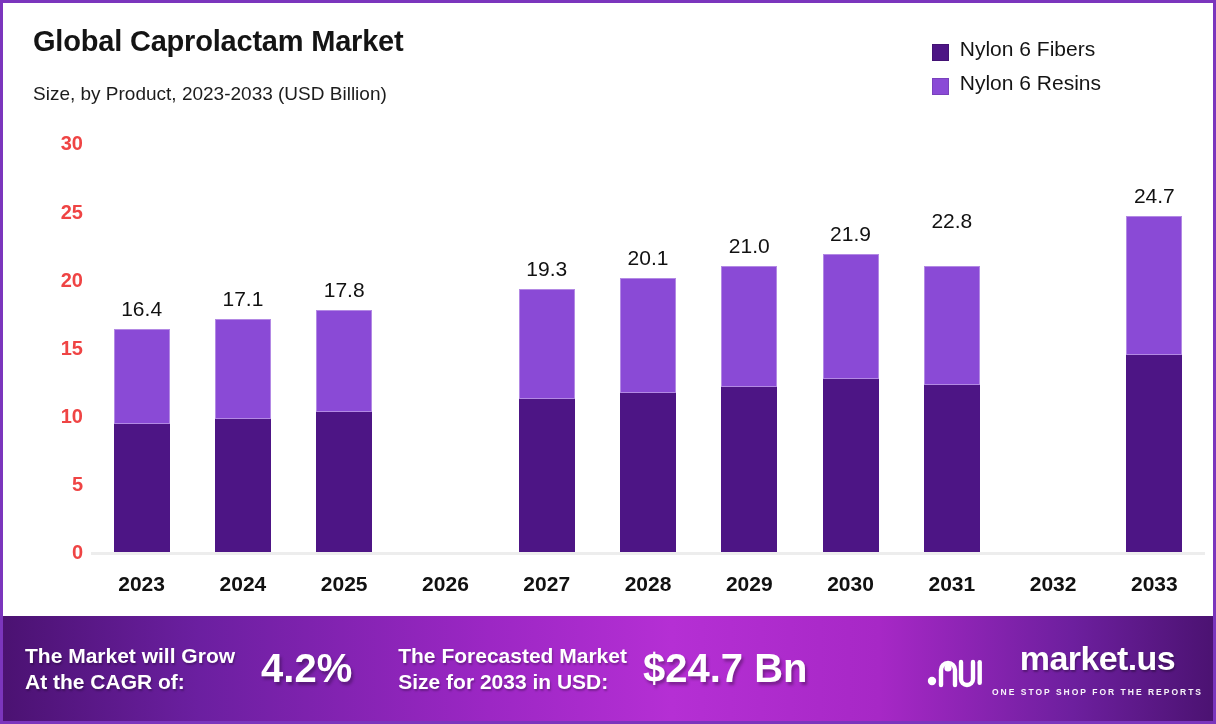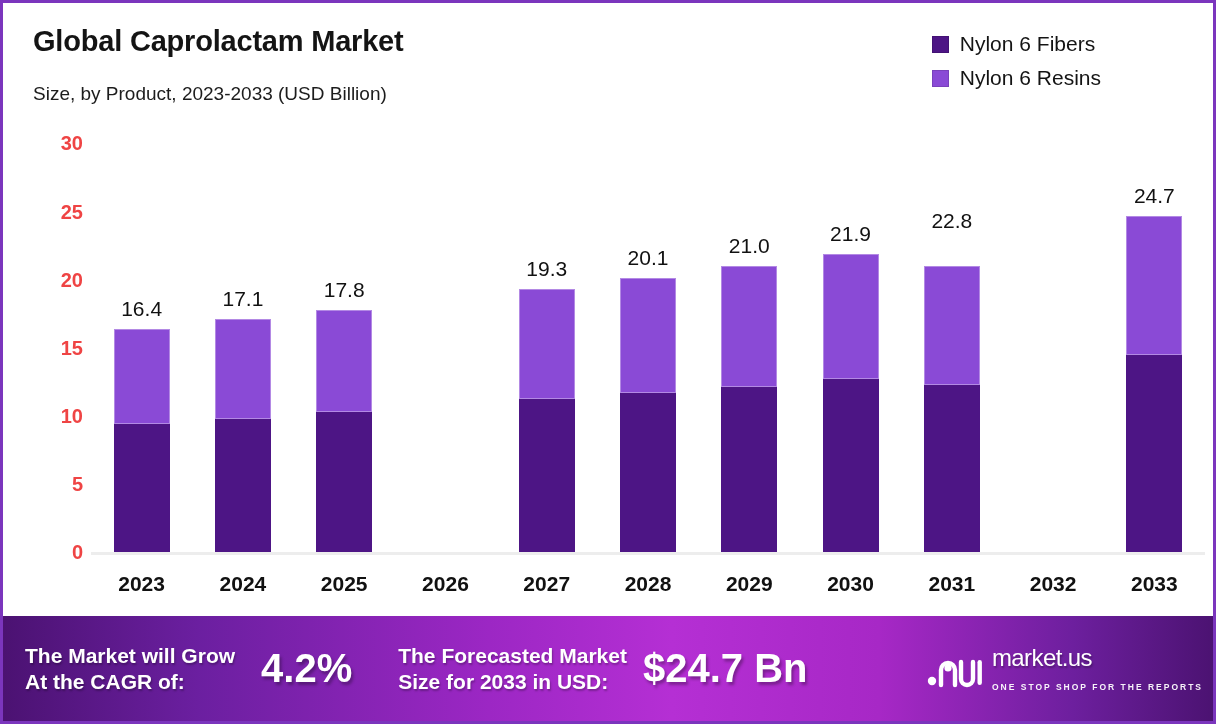--- a/index.html
+++ b/index.html
@@ -25,21 +25,21 @@
     font-size:29px;font-weight:bold;color:#141414;
     letter-spacing:-0.2px;white-space:nowrap;
   }
   .subtitle{
     position:absolute;left:30px;top:80px;
     font-size:19px;color:#1c1c1c;white-space:nowrap;
   }
 
   
   .legend{position:absolute;right:112px;top:24px;}
-  .legend-row{display:flex;align-items:center;height:34px;}
+  .legend-row{display:flex;align-items:flex-end;height:34px;}
   .legend-swatch{
     width:17px;height:17px;margin-right:11px;flex:0 0 auto;
     border:1px solid rgba(0,0,0,.12);box-sizing:border-box;
   }
   .legend-label{font-size:21px;color:#141414;white-space:nowrap;}
 
   
   .plot{
     position:absolute;left:0;top:120px;
     width:1216px;height:495px;
@@ -80,22 +80,22 @@
     color:#ffffff;font-size:21px;font-weight:bold;line-height:1.22;
     text-shadow:1px 2px 2px rgba(0,0,0,.28);white-space:nowrap;
   }
   .banner-figure{
     color:#ffffff;font-size:40px;font-weight:bold;
     text-shadow:2px 3px 3px rgba(0,0,0,.3);white-space:nowrap;
   }
   .logo{display:flex;align-items:center;margin-left:auto;margin-right:16px;}
   .logo-mark{margin-right:9px;display:block;}
   .logo-text{
-    color:#ffffff;font-size:24px;font-weight:normal;line-height:1;
-    letter-spacing:-0.6px;text-shadow:1px 2px 2px rgba(0,0,0,.3);
+    color:#ffffff;font-size:34px;font-weight:bold;line-height:1;
+    letter-spacing:-0.6px;text-shadow:1px 2px 2px rgba(0,0,0,.3);text-align:center;
   }
   .logo-tag{
     color:#ffffff;font-size:8.5px;font-weight:bold;
     letter-spacing:2.0px;margin-top:12px;opacity:.95;white-space:nowrap;
   }
 </style>
 </head>
 <body>
 
 <div class="card">

